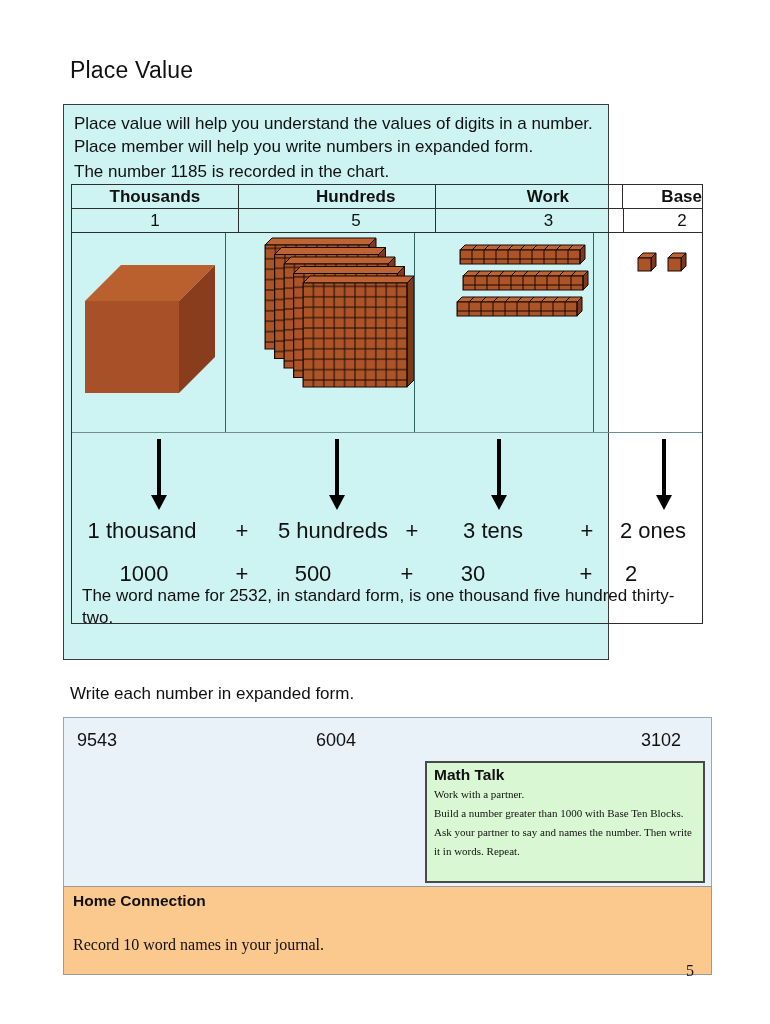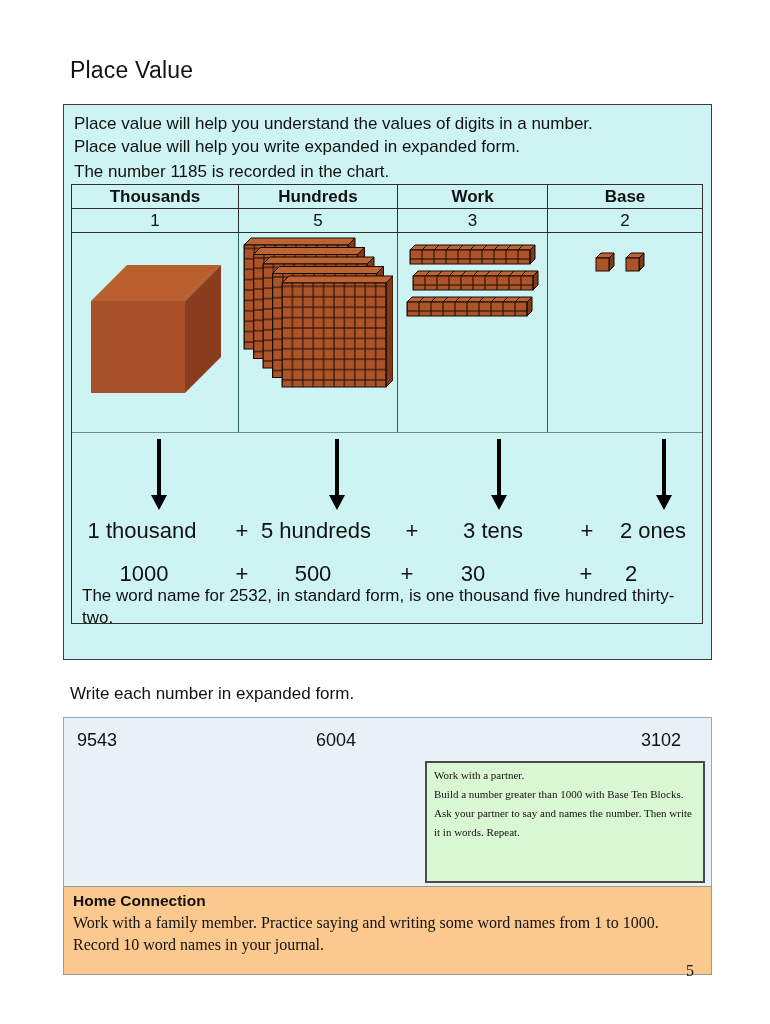--- a/index.html
+++ b/index.html
@@ -5,32 +5,32 @@
   * { margin:0; padding:0; box-sizing:border-box; }
   html,body { background:#fff; }
   .page {
     position:relative; width:770px; height:1024px; background:#ffffff;
     font-family:"Liberation Sans", sans-serif; color:#111; overflow:hidden;
   }
   .page-title { position:absolute; left:70px; top:57px; font-size:23px; letter-spacing:.2px; }
 
   
   .cyan-panel {
-    position:absolute; left:63px; top:104px; width:649px; height:556px;
+    position:absolute; left:63px; top:104px; width:546px; height:556px;
     background:#cdf3f3; border:1px solid #3c3c3c;
   }
   .intro { position:absolute; left:10px; top:7px; font-size:17px; line-height:23px; }
   .intro-line3 { position:absolute; left:10px; top:57px; font-size:17px; }
 
   
   .pv-table {
     position:absolute; left:7px; top:79px; width:632px; height:440px;
     border:1px solid #2e2e2e; display:flex; flex-direction:column;
   }
-  .row { display:flex; }
+  .row { display:flex;gap:38px; }
   .row-headers { height:24px; border-bottom:1px solid #2e2e2e; }
   .row-digits  { height:24px; border-bottom:1px solid #2e2e2e; }
   .row-blocks  { height:200px; border-bottom:1px solid #6e8f8f; }
   .cell { display:flex; align-items:center; justify-content:center; }
   .c1 { width:167px; } .c2 { width:159px; } .c3 { width:150px; } .c4 { flex:1; }
   .row-headers .cell, .row-digits .cell { border-right:1px solid #2e2e2e; font-size:17px; }
   .row-blocks .cell { border-right:1px solid #2e6060; align-items:flex-start; }
   .row-headers .cell { font-weight:bold; }
   .row-headers .c4, .row-digits .c4, .row-blocks .c4 { border-right:none; }
 
@@ -86,21 +86,21 @@
 </head>
 <body>
 
 <div class="page">
 
   <div class="page-title">Place Value</div>
 
   <div class="cyan-panel">
     <div class="intro">
       <div>Place value will help you understand the values of digits in a number.</div>
-      <div>Place value will help you write expanded in expanded form.</div>
+      <div>Place member will help you write numbers in expanded form.</div>
     </div>
     <div class="intro-line3">The number 1185 is recorded in the chart.</div>
 
     <div class="pv-table">
       <div class="row row-headers">
         <div class="cell c1">Thousands</div>
         <div class="cell c2">Hundreds</div>
         <div class="cell c3">Work</div>
         <div class="cell c4">Base</div>
       </div>
@@ -176,21 +176,21 @@
 
       <div class="sum-area">
         <div class="arrow a1"></div>
         <div class="arrow a2"></div>
         <div class="arrow a3"></div>
         <div class="arrow a4"></div>
 
         <div class="words-row">
           <span class="sum-span" style="left:70px">1 thousand</span>
           <span class="sum-span" style="left:170px">+</span>
-          <span class="sum-span" style="left:244px">5 hundreds</span>
+          <span class="sum-span" style="left:261px">5 hundreds</span>
           <span class="sum-span" style="left:340px">+</span>
           <span class="sum-span" style="left:421px">3 tens</span>
           <span class="sum-span" style="left:515px">+</span>
           <span class="sum-span" style="left:581px">2 ones</span>
         </div>
 
         <div class="nums-row">
           <span class="sum-span" style="left:72px">1000</span>
           <span class="sum-span" style="left:170px">+</span>
           <span class="sum-span" style="left:241px">500</span>
@@ -206,30 +206,31 @@
   </div>
 
   <div class="instruction">Write each number in expanded form.</div>
 
   <div class="blue-panel">
     <span class="ex-num ex-n1">9543</span>
     <span class="ex-num ex-n2">6004</span>
     <span class="ex-num ex-n3">3102</span>
 
     <div class="math-talk">
+      <div class="math-talk-title">Math Talk</div>
       <div class="math-talk-body">
         <span>Work with a partner.</span><br>
         <span>Build a number greater than 1000 with Base Ten Blocks.</span><br>
         <span>Ask your partner to say and names the number. Then write it in words. Repeat.</span>
       </div>
     </div>
   </div>
 
   <div class="orange-panel">
     <div class="orange-title">Home Connection</div>
     <div class="orange-body">
-      <span>Work with a family member. Practice saying and writing some word names from 1 to 1000.</span><br>
+      <br>
       <span>Record 10 word names in your journal.</span>
     </div>
   </div>
 
   <div class="page-number">5</div>
 </div>
 
 </body></html>

